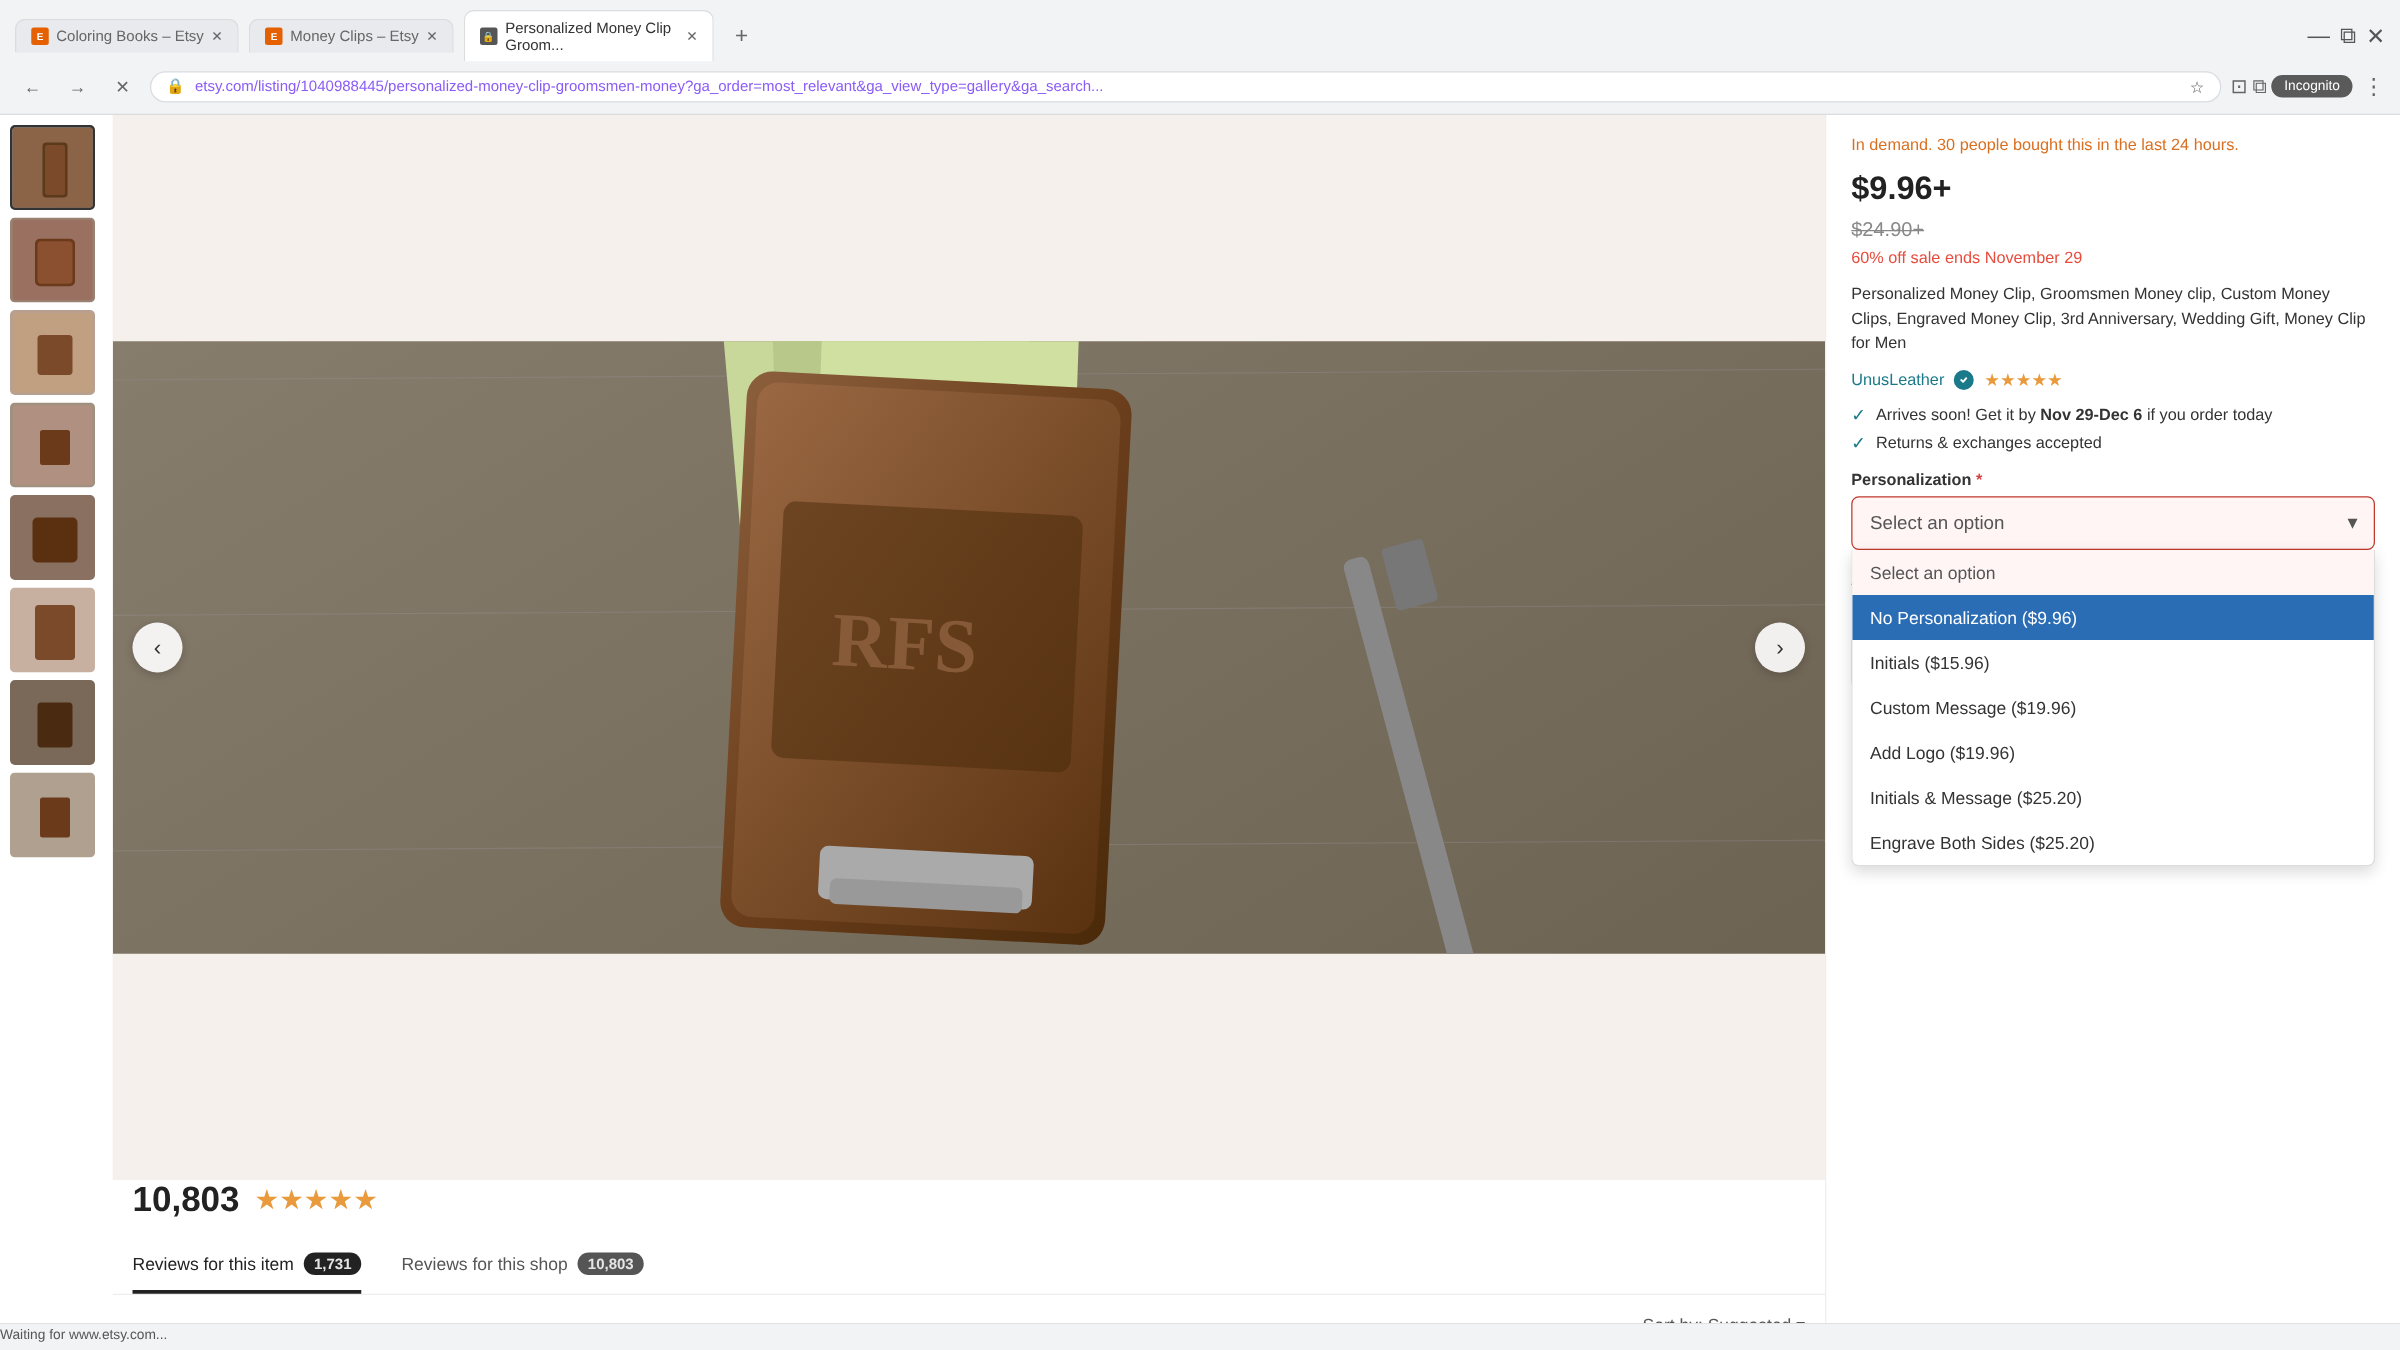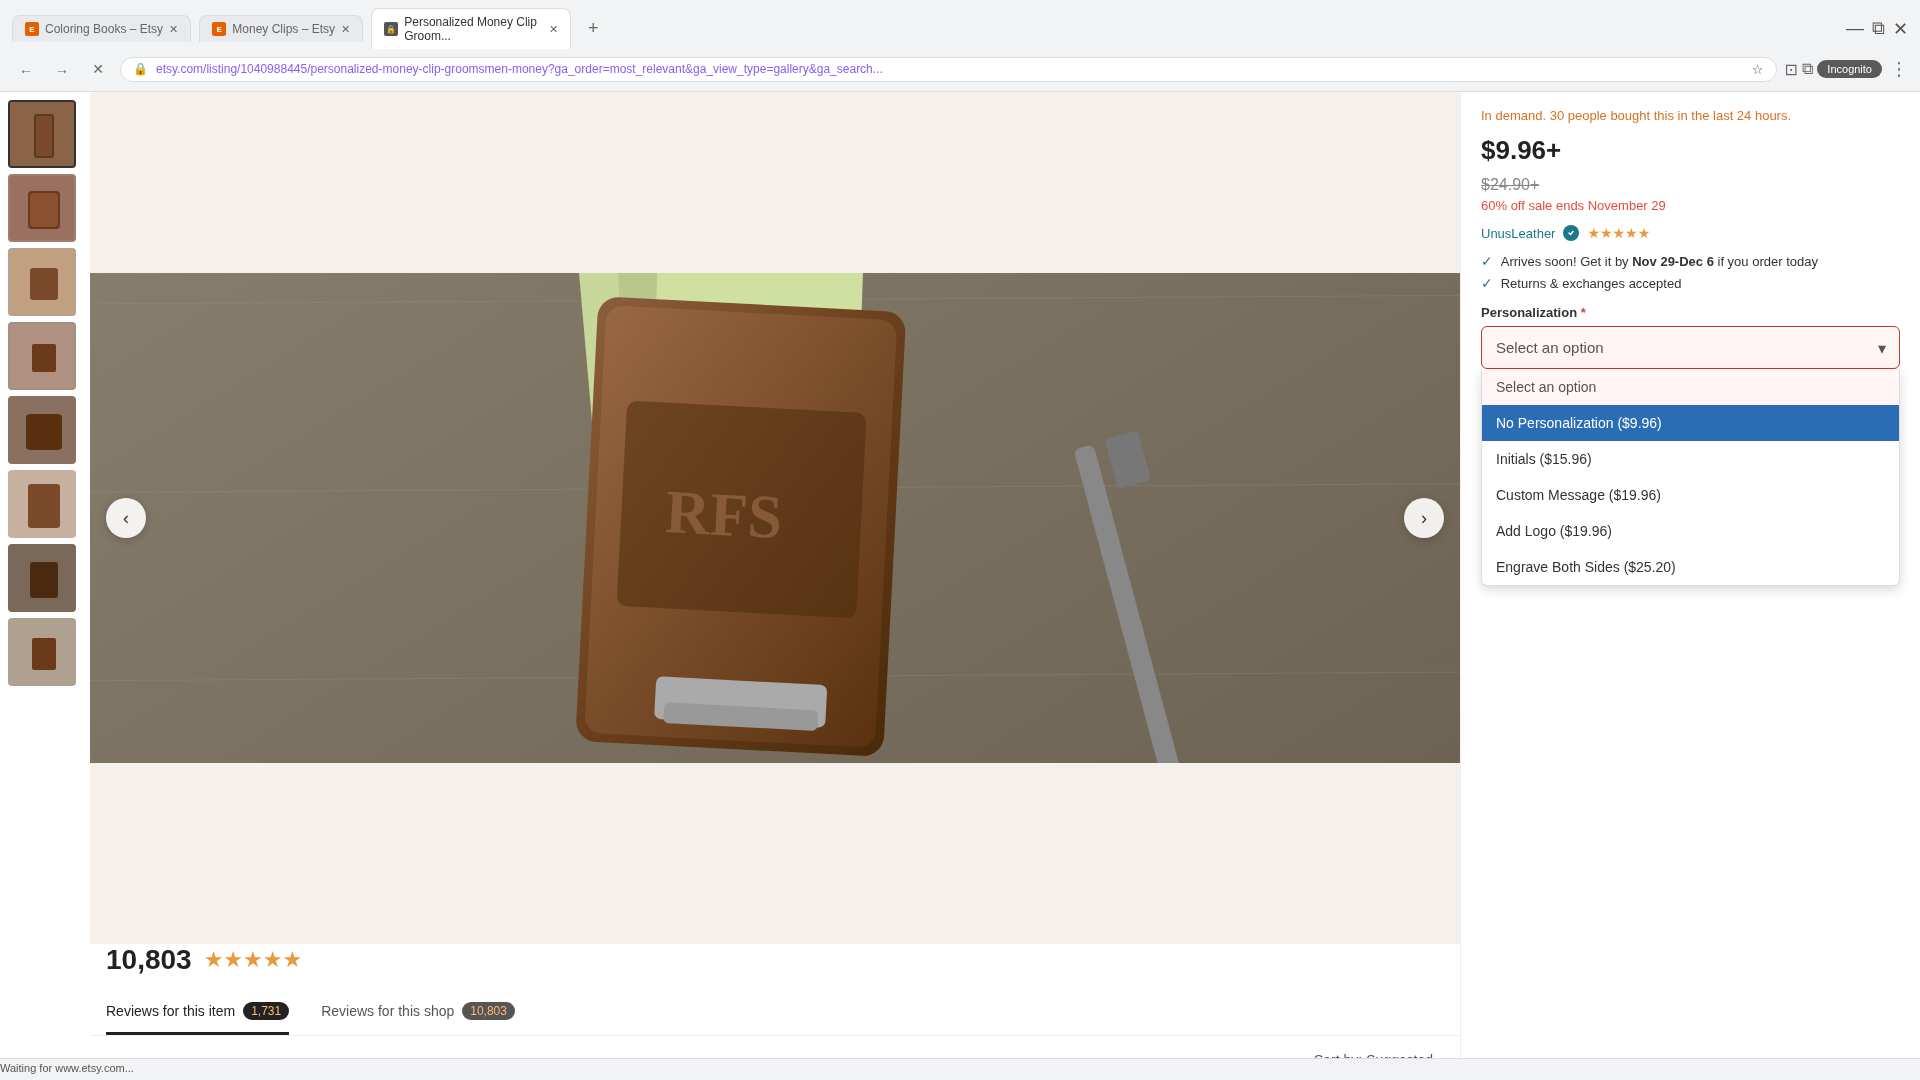--- a/index.html
+++ b/index.html
@@ -66,21 +66,21 @@
     .dropdown-option { padding: 10px 14px; font-size: 14px; color: #333; cursor: pointer; }
     .dropdown-option.highlighted { background: #2a6db5; color: #fff; }
     .dropdown-option:first-child { background: #fff5f5; color: #555; }
     .reviews-count { font-size: 28px; font-weight: 600; color: #222; }
     .reviews-stars { color: #e89a3c; font-size: 22px; }
     .reviews-row { display: flex; align-items: center; gap: 12px; margin-bottom: 16px; padding: 0 16px; }
 
     .reviews-tabs { display: flex; gap: 0; padding: 0 16px; border-bottom: 1px solid #eee; margin-bottom: 16px; }
     .review-tab { display: flex; align-items: center; gap: 8px; padding: 10px 0 12px; margin-right: 32px; font-size: 14px; color: #555; cursor: pointer; border-bottom: 3px solid transparent; }
     .review-tab.active { color: #222; border-bottom-color: #222; font-weight: 500; }
-    .review-tab-badge { background: #555; color: #fdba74; border-radius: 12px; padding: 2px 8px; font-size: 12px; }
+    .review-tab-badge { background: #555; color: #e5e5e5; border-radius: 12px; padding: 2px 8px; font-size: 12px; font-weight: bold; }
     .review-tab.active .review-tab-badge { background: #222; }
 
     .sort-row { display: flex; justify-content: flex-end; padding: 0 16px; margin-bottom: 16px; }
     .sort-label { font-size: 14px; color: #555; cursor: pointer; }
 
     
     .status-bar { position: fixed; bottom: 0; left: 0; right: 0; height: 22px; background: #f1f3f4; border-top: 1px solid #dadce0; padding: 3px 0; font-size: 11px; color: #555; }
 
     .incognito-badge { background: #5a5a5a; color: white; border-radius: 12px; padding: 3px 10px; font-size: 11px; }
   </style>
@@ -265,20 +265,21 @@
 
   <div class="product-panel">
     <p class="demand-banner">In demand. 30 people bought this in the last 24 hours.</p>
 
     <div class="price-row">
       <span class="price-current">$9.96+</span>
       <span class="price-original">$24.90+</span>
     </div>
     <p class="sale-badge">60% off sale ends November 29</p>
 
+    <p class="product-title">Personalized Money Clip, Groomsmen Money clip, Custom Money Clips, Engraved Money Clip, 3rd Anniversary, Wedding Gift, Money Clip for Men</p>
 
     <div class="seller-row">
       <span class="seller-name">UnusLeather</span>
       <div class="seller-badge">
         <svg width="10" height="10" viewBox="0 0 10 10">
             <circle cx="5" cy="5" r="5" fill="#1a7a8a"></circle>
             <path d="M3 5 L4.5 6.5 L7 3.5" stroke="white" stroke-width="1.5" fill="none" stroke-linecap="round" stroke-linejoin="round"></path>
           </svg>
       </div>
       <span class="stars">★★★★★</span>
@@ -316,20 +317,23 @@
         <div class="dropdown-option">
           <span>Initials ($15.96)</span>
         </div>
         <div class="dropdown-option">
           <span>Custom Message ($19.96)</span>
         </div>
         <div class="dropdown-option">
           <span>Add Logo ($19.96)</span>
         </div>
         <div class="dropdown-option">
+          <span>Initials &amp; Message ($25.20)</span>
+        </div>
+        <div class="dropdown-option">
           <span>Engrave Both Sides ($25.20)</span>
         </div>
       </div>
     </div>
 
     <div style="display:flex;align-items:center;gap:8px;margin-top:16px;font-size:13px;color:#333;">
       <span>Add your personalization (optional)</span>
       <span>▾</span>
     </div>
 

